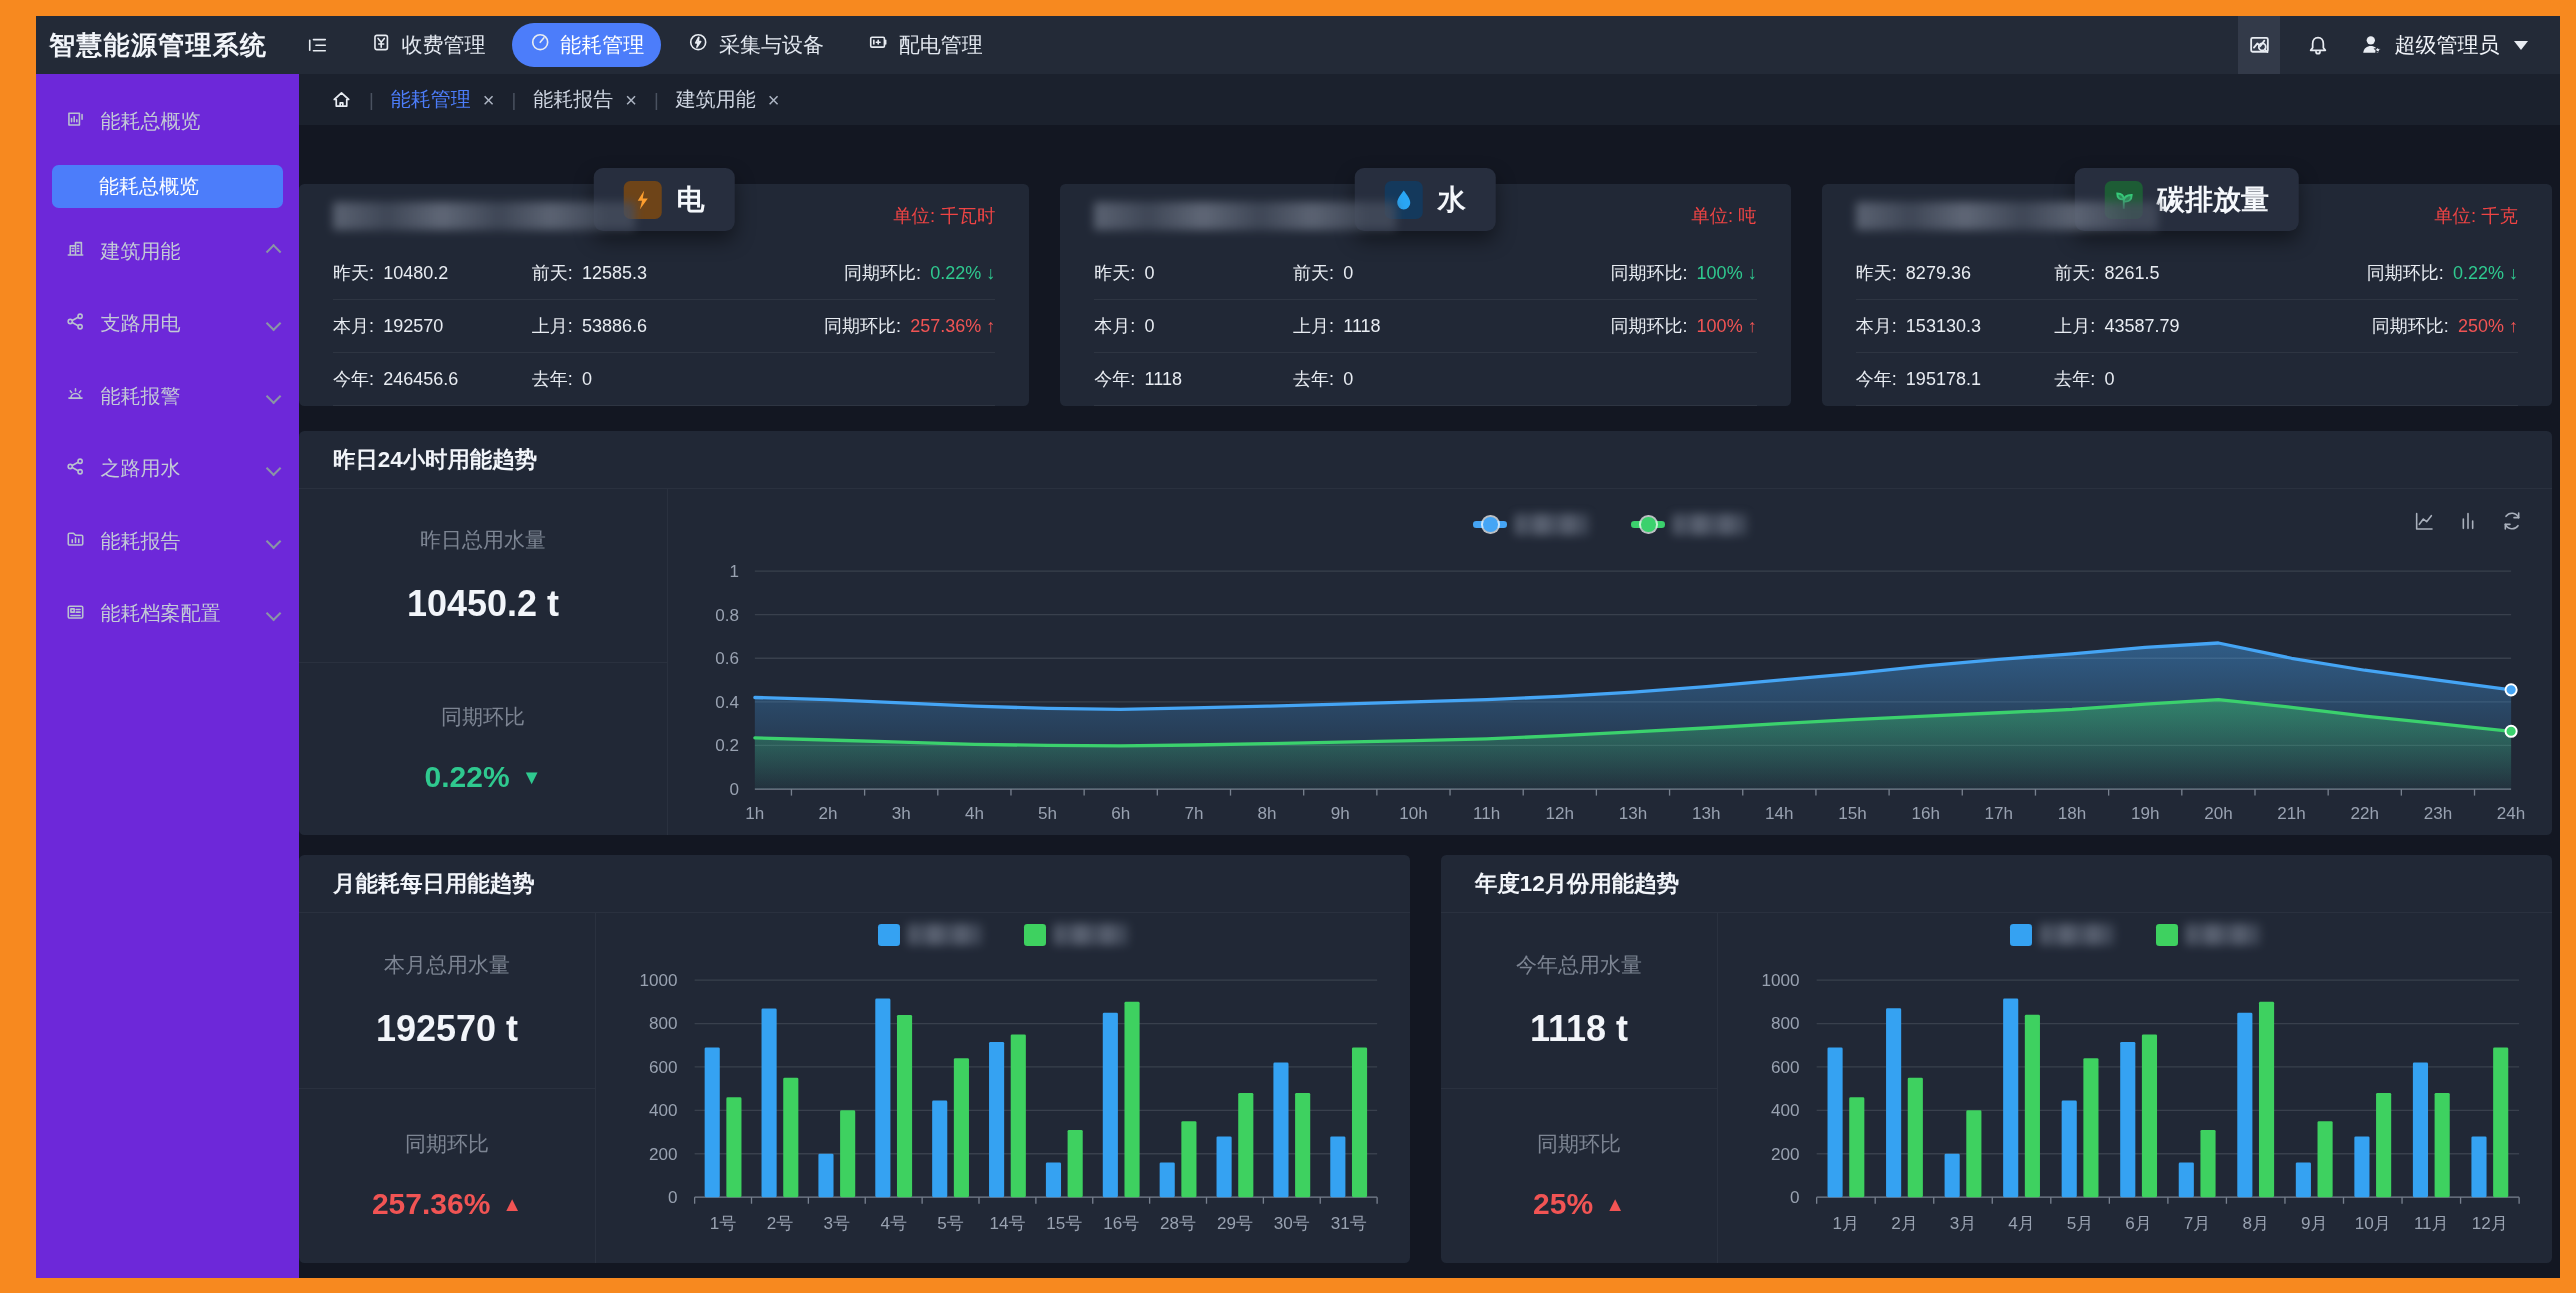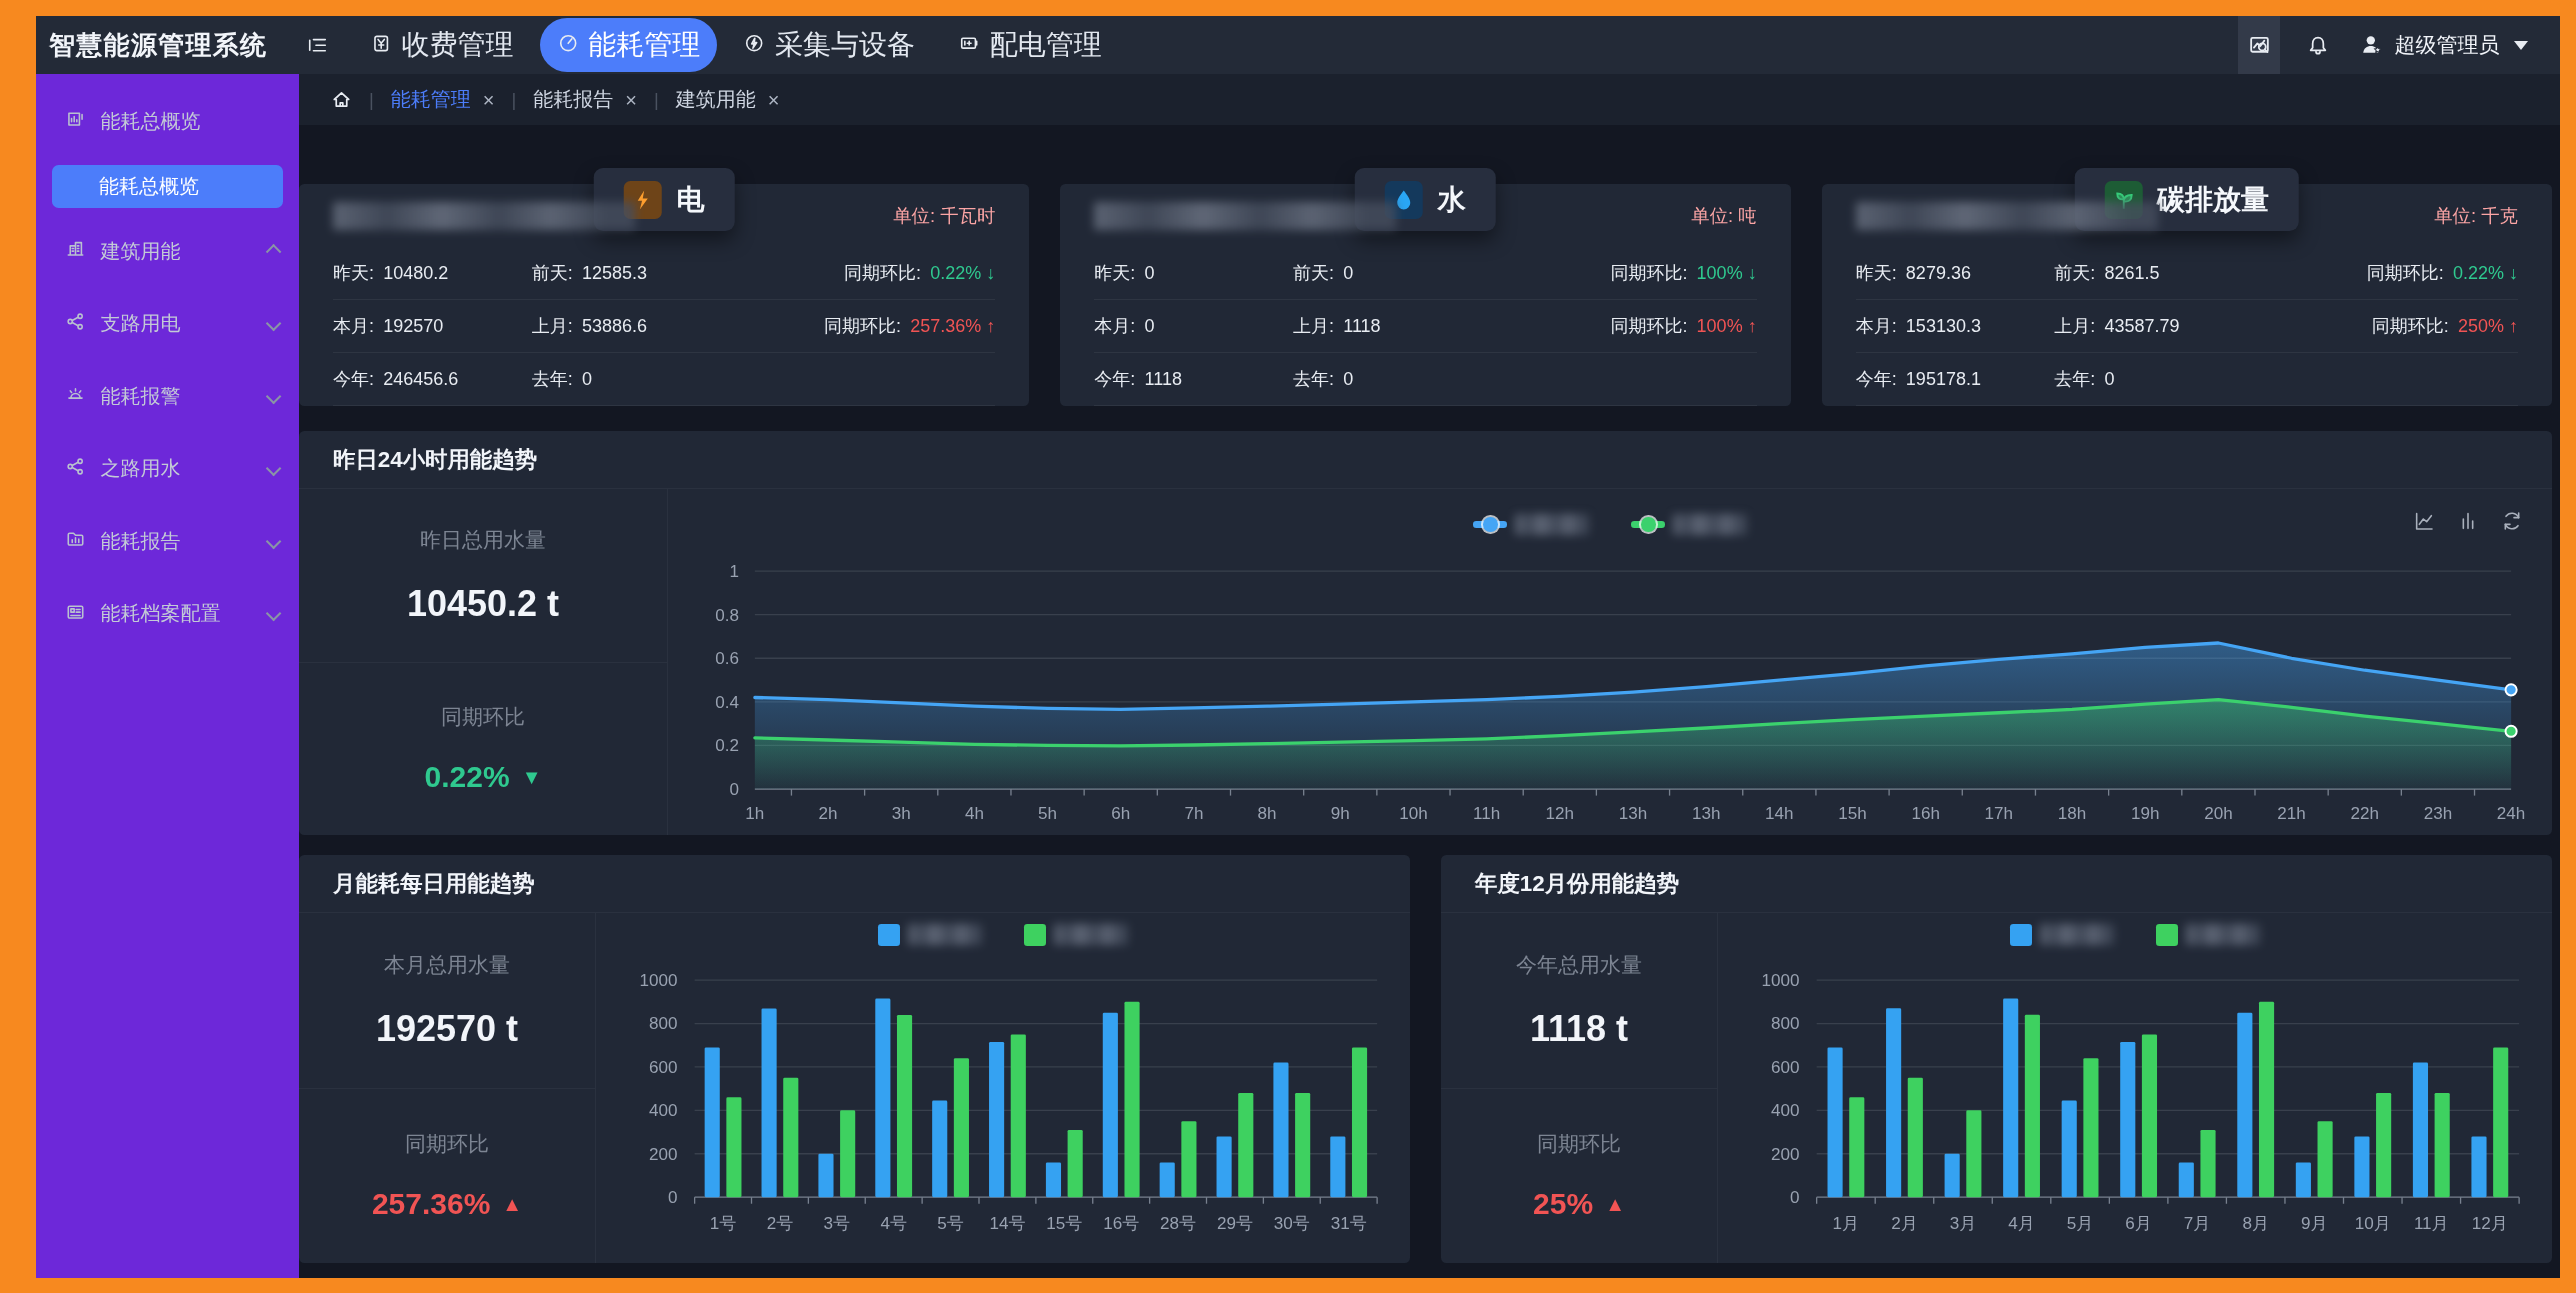--- a/index.html
+++ b/index.html
@@ -3,21 +3,21 @@
 <meta charset="utf-8">
 <style>
   html,body{margin:0;padding:0;background:#f7891f;font-family:"Liberation Sans","DejaVu Sans",sans-serif;}
   .page{position:relative;width:2576px;height:1294px;background:#f7891f;overflow:hidden;}
   .frame{position:absolute;left:36px;top:16px;right:16px;bottom:16px;background:#131722;display:flex;flex-direction:column;overflow:hidden;}
   
   .navbar{height:58px;background:#232a37;display:flex;align-items:center;flex:none;}
   .brand{color:#f2f5fa;font-size:26px;font-weight:bold;margin:0 26px 0 13px;letter-spacing:1.3px;}
   .nav-collapse{margin:0 24px 0 13px;display:flex;align-items:center;cursor:pointer;}
   .nav-menu{display:flex;align-items:center;gap:9.2px;}
-  .nav-item{display:flex;align-items:center;gap:9.2px;color:#e3e8f0;font-size:28px;padding:8px 17px;border-radius:657px;cursor:pointer;}
+  .nav-item{display:flex;align-items:center;gap:9.2px;color:#e3e8f0;font-size:21px;padding:8px 17px;border-radius:657px;cursor:pointer;}
   .nav-item.active{background:#4c7dfa;color:#fff;}
   .nav-right{margin-left:auto;display:flex;align-items:center;height:100%;}
   .nav-tool{width:42px;height:100%;background:#333a49;display:flex;align-items:center;justify-content:center;cursor:pointer;}
   .nav-bell{margin:0 29px 0 26px;cursor:pointer;display:flex;}
   .nav-user{display:flex;align-items:center;gap:10.5px;margin-right:32px;cursor:pointer;}
   .nav-user-name{color:#f2f5fa;font-size:21px;}
   .caret{width:0;height:0;border-left:7.2px solid transparent;border-right:7.2px solid transparent;border-top:9.2px solid #e8ecf2;margin-left:4px;}
   
   .body-row{flex:1;display:flex;min-height:0;}
   .sidebar{width:263px;flex:none;background:#6d28d9;padding-top:18.4px;}
@@ -39,21 +39,21 @@
   
   .content{flex:1;padding-right:8px;overflow:hidden;}
   .stat-row{display:flex;gap:31px;margin-top:59px;}
   .stat-card{position:relative;flex:1;height:222px;background:#212836;border-radius:5.3px;padding:0 34px;box-sizing:border-box;}
   .float-tab{position:absolute;top:-16px;left:50%;transform:translateX(-50%);display:flex;align-items:center;gap:14.5px;height:63px;padding:0 30px;background:#272e3e;border-radius:9.2px;box-shadow:0 9.2px 20px rgba(0,0,0,.45);}
   .float-tab .tl{color:#f5f8fc;font-size:28px;font-weight:bold;white-space:nowrap;}
   .icon-box{width:38px;height:38px;border-radius:6.6px;display:flex;align-items:center;justify-content:center;}
   .card-head{display:flex;align-items:center;justify-content:space-between;height:63px;}
   .blur{filter:blur(4.6px);background:linear-gradient(90deg,#6a7282,#464e5e 18%,#6f7787 36%,#464e5e 55%,#6a7282 72%,#464e5e 90%);opacity:.8;border-radius:2.6px;}
   .head-blur{width:302px;height:28px;}
-  .unit{color:#fca5a5;font-size:18.4px;}
+  .unit{color:#ef4444;font-size:18.4px;}
   .s-row{display:grid;grid-template-columns:1.05fr 1.1fr 1.35fr;align-items:center;height:52px;border-bottom:1.3px solid #2e3542;color:#e8ecf2;font-size:18px;}
   .s-cell{display:flex;gap:9.2px;align-items:baseline;}
   .s-cell.right{justify-content:flex-end;}
   .trend-down{color:#2fc98f;}
   .trend-up{color:#f15454;}
   
   .panel{background:#212836;border-radius:5.3px;display:flex;flex-direction:column;overflow:hidden;}
   .panel-hourly{margin-top:25px;height:404px;}
   .bottom-row{display:flex;gap:31px;margin-top:20px;}
   .panel-daily{flex:1;height:408px;}

